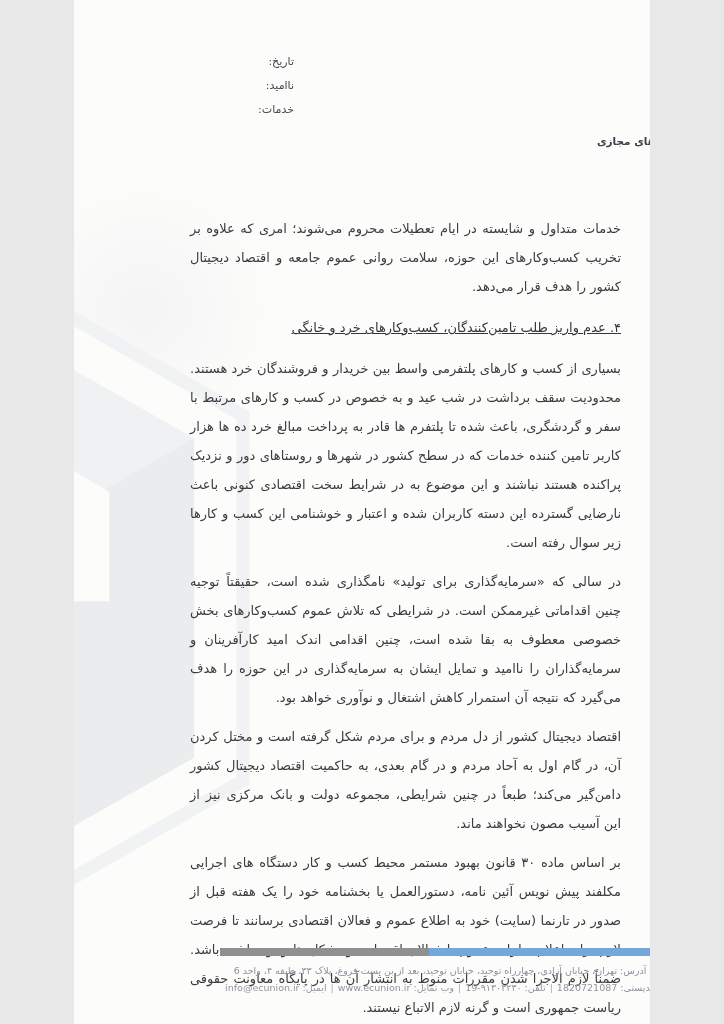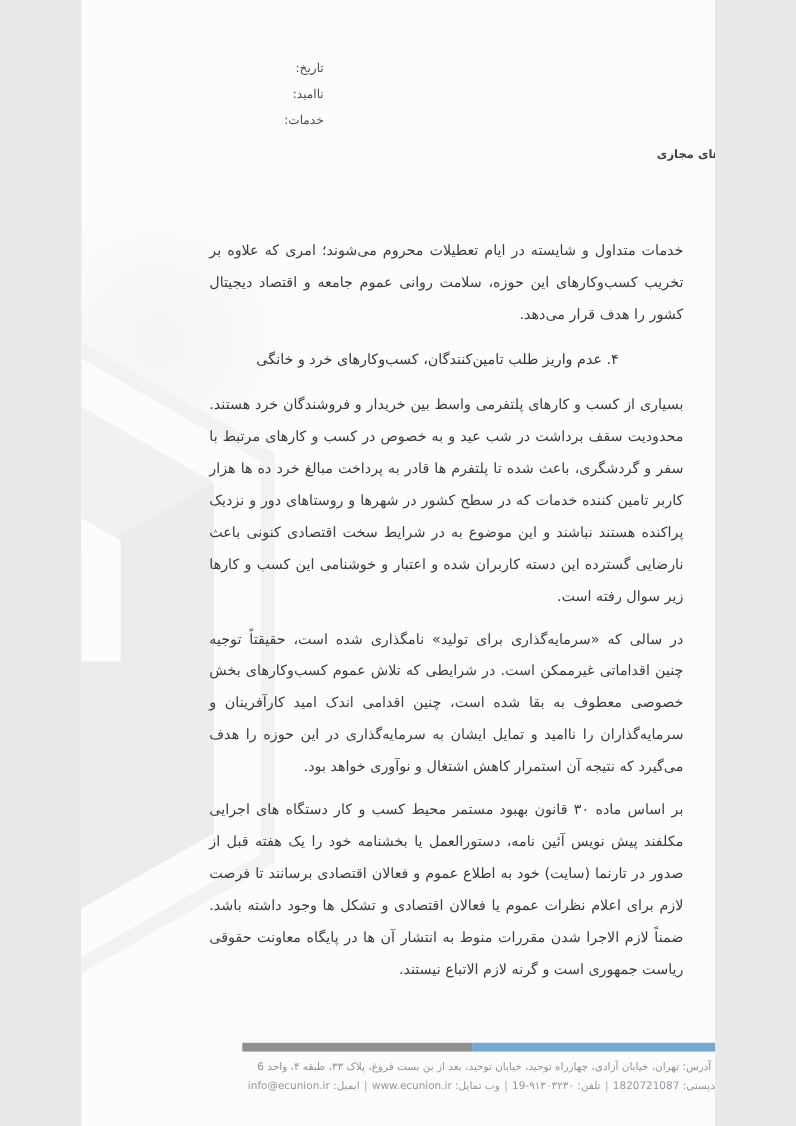--- a/index.html
+++ b/index.html
@@ -17,21 +17,21 @@
   .meta{position:absolute;left:170px;top:50px;width:50px;z-index:2;
     font-size:11px;line-height:24px;color:#46494d;text-align:right;}
   .brand{position:absolute;left:560px;top:28px;width:160px;z-index:2;text-align:center;}
   .brand .logo{width:89px;height:100px;display:inline-block;}
   .brand .name{font-size:10.5px;font-weight:bold;color:#3d4046;margin-top:3px;white-space:nowrap;}
   .brand .reg{font-size:9px;color:#595d63;margin-top:5px;}
   
   .letter{position:absolute;right:29px;left:100px;top:214px;z-index:1;
     font-size:13px;line-height:29px;color:#3a3c3f;text-align:justify;text-justify:inter-word;}
   .letter p{margin:0 0 10px 16px;}
-  .letter .heading{margin:12px 0;text-align:center;color:#343639;}
+  .letter .heading{margin:12px 0;text-align:right;color:#343639;text-decoration:underline;}
   
   .footer{position:absolute;left:145px;top:948px;width:442px;z-index:2;text-align:center;}
   .bar{display:flex;height:8px;width:440px;margin:0 auto;}
   .bar .seg-blue{width:231px;height:100%;}
   .bar .seg-gray{width:209px;height:100%;}
   .addr{margin-top:7px;font-size:9.5px;line-height:15px;color:#8e919b;white-space:nowrap;}
   .contacts{margin-top:2px;font-size:9.5px;line-height:15px;color:#9095a2;white-space:nowrap;}
   .contacts .sep{margin:0 4px;color:#a7abb6;}
   
   .stamp{position:absolute;left:658px;right:auto;top:991px;z-index:2;display:flex;align-items:flex-end;gap:20px;direction:rtl;}
@@ -70,20 +70,21 @@
     </svg>
     <div class="name">اتحادیه کشوری کسب و کارهای مجازی</div>
     <div class="reg">شماره ثبت: 32340</div>
   </div>
 
   <div class="letter">
     <p>خدمات متداول و شایسته در ایام تعطیلات محروم می‌شوند؛ امری که علاوه بر تخریب کسب‌وکارهای این حوزه، سلامت روانی عموم جامعه و اقتصاد دیجیتال کشور را هدف قرار می‌دهد.</p>
     <p class="heading">۴. عدم واریز طلب تامین‌کنندگان، کسب‌وکارهای خرد و خانگی</p>
     <p>بسیاری از کسب و کارهای پلتفرمی واسط بین خریدار و فروشندگان خرد هستند. محدودیت سقف برداشت در شب عید و به خصوص در کسب و کارهای مرتبط با سفر و گردشگری، باعث شده تا پلتفرم ها قادر به پرداخت مبالغ خرد ده ها هزار کاربر تامین کننده خدمات که در سطح کشور در شهرها و روستاهای دور و نزدیک پراکنده هستند نباشند و این موضوع به در شرایط سخت اقتصادی کنونی باعث نارضایی گسترده این دسته کاربران شده و اعتبار و خوشنامی این کسب و کارها زیر سوال رفته است.</p>
     <p>در سالی که «سرمایه‌گذاری برای تولید» نامگذاری شده است، حقیقتاً توجیه چنین اقداماتی غیرممکن است. در شرایطی که تلاش عموم کسب‌وکارهای بخش خصوصی معطوف به بقا شده است، چنین اقدامی اندک امید کارآفرینان و سرمایه‌گذاران را ناامید و تمایل ایشان به سرمایه‌گذاری در این حوزه را هدف می‌گیرد که نتیجه آن استمرار کاهش اشتغال و نوآوری خواهد بود.</p>
+    <p>اقتصاد دیجیتال کشور از دل مردم و برای مردم شکل گرفته است و مختل کردن آن، در گام اول به آحاد مردم و در گام بعدی، به حاکمیت اقتصاد دیجیتال کشور دامن‌گیر می‌کند؛ طبعاً در چنین شرایطی، مجموعه دولت و بانک مرکزی نیز از این آسیب مصون نخواهند ماند.</p>
     <p>بر اساس ماده ۳۰ قانون بهبود مستمر محیط کسب و کار دستگاه های اجرایی مکلفند پیش نویس آئین نامه، دستورالعمل یا بخشنامه خود را یک هفته قبل از صدور در تارنما (سایت) خود به اطلاع عموم و فعالان اقتصادی برسانند تا فرصت لازم برای اعلام نظرات عموم یا فعالان اقتصادی و تشکل ها وجود داشته باشد. ضمناً لازم الاجرا شدن مقررات منوط به انتشار آن ها در پایگاه معاونت حقوقی ریاست جمهوری است و گرنه لازم الاتباع نیستند.</p>
   </div>
 
   <div class="footer">
     <div class="bar">
       <span class="seg-blue" style="background: rgb(115, 169, 216);"></span>
       <span class="seg-gray" style="background: rgb(142, 144, 146);"></span>
     </div>
     <div class="addr">آدرس: تهران، خیابان آزادی، چهارراه توحید، خیابان توحید، بعد از بن بست فروغ، پلاک ۳۳، طبقه ۴، واحد 6</div>
     <div class="contacts">

